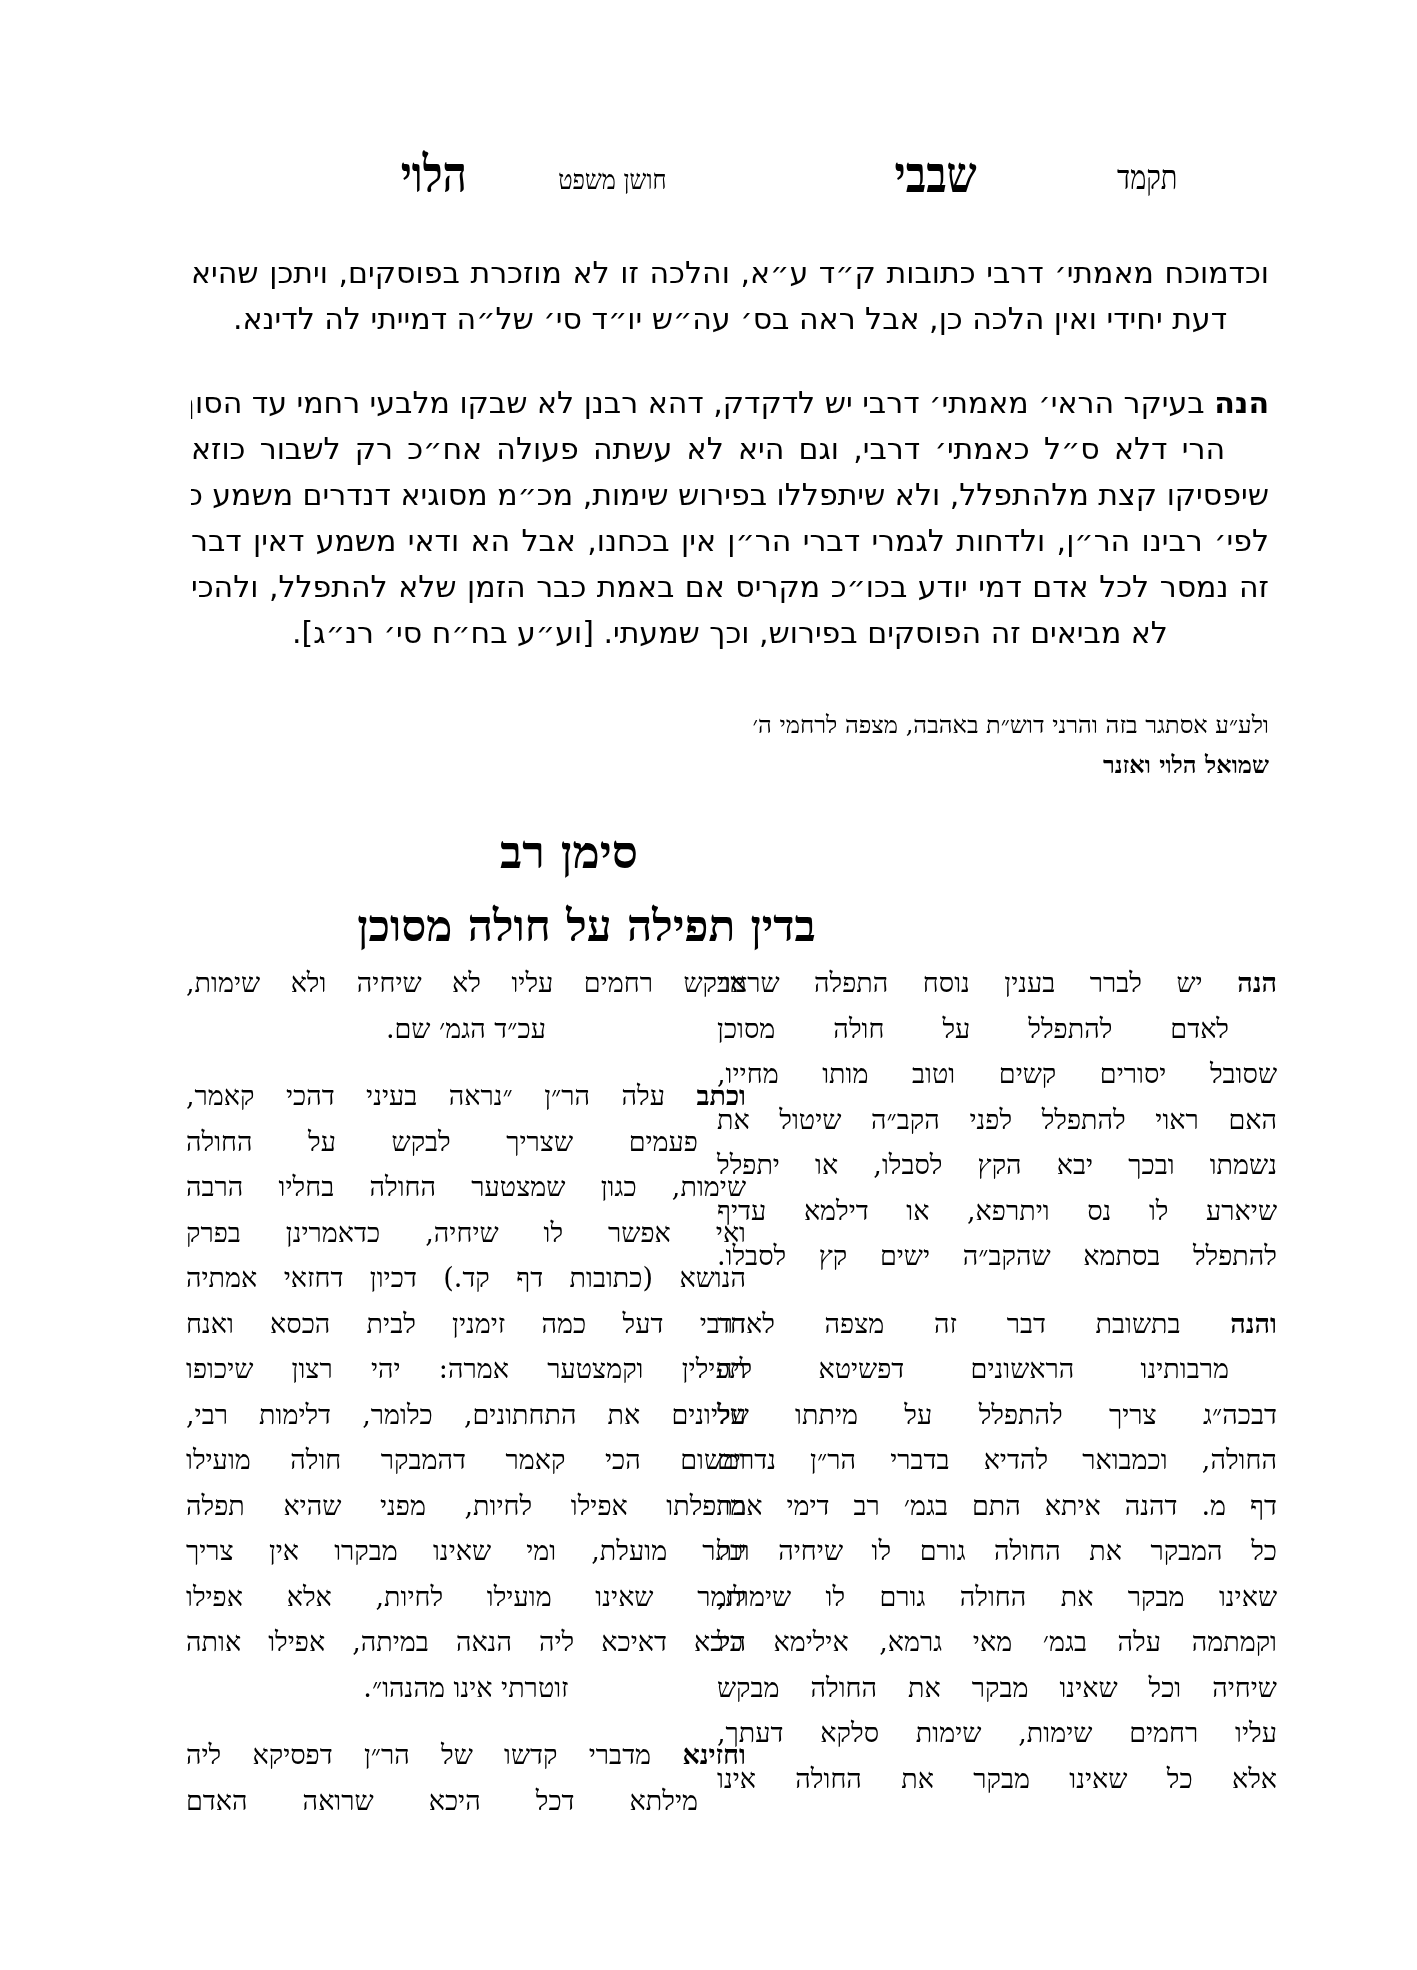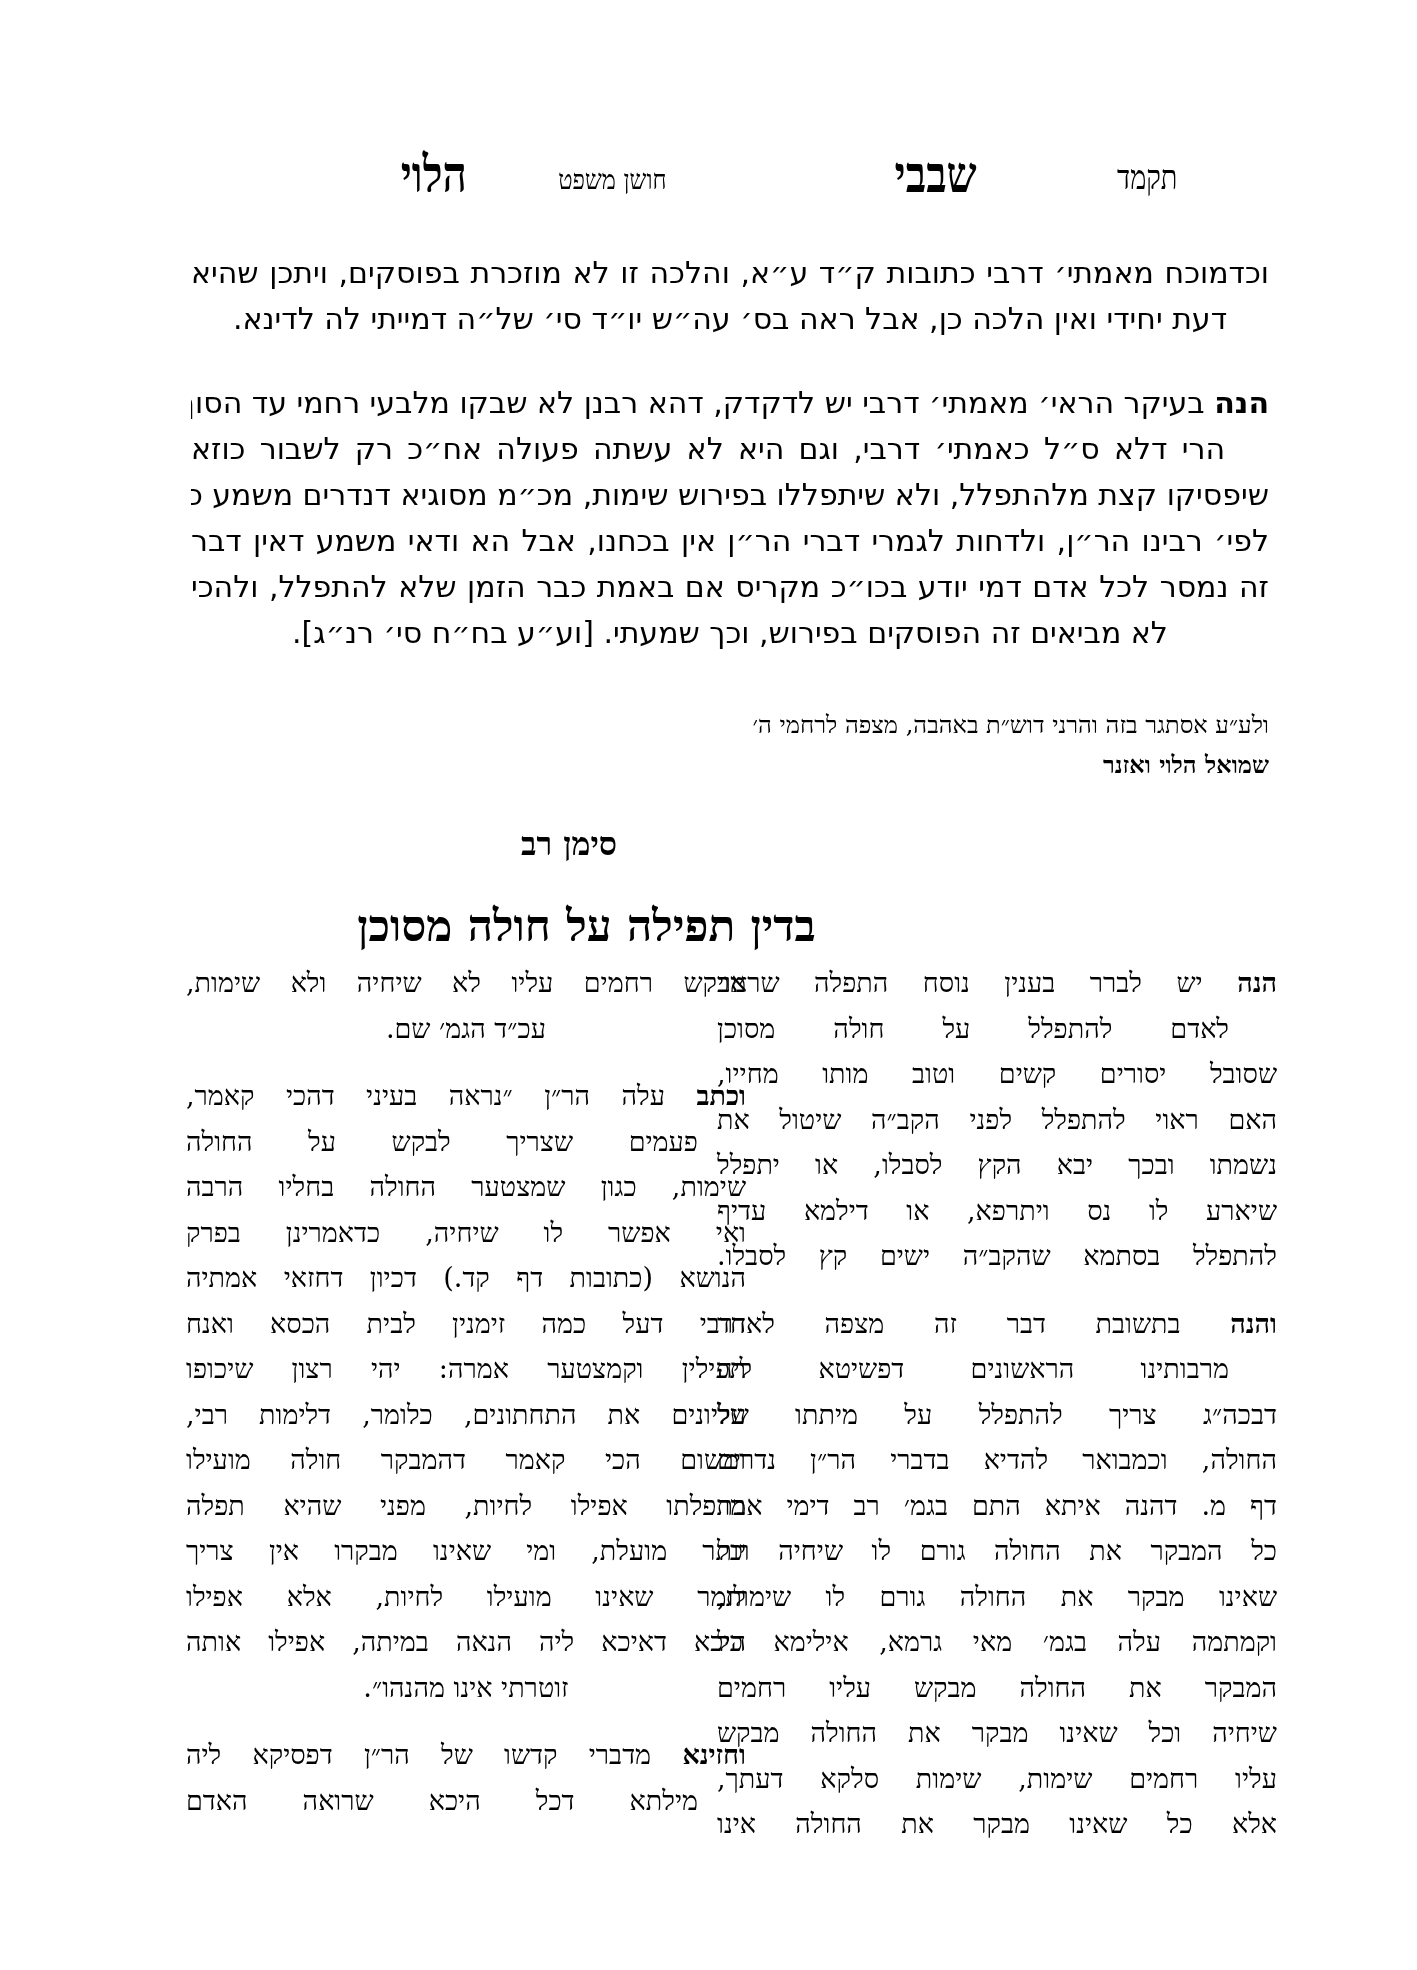--- a/index.html
+++ b/index.html
@@ -19,21 +19,21 @@
   .intro .line { display: block; text-align: justify; text-align-last: justify; white-space: nowrap; overflow: hidden; margin-left: 44px; }
   .intro .line.last { text-align-last: center; }
   .intro1 { top: 250px; }
   .intro2 { top: 380px; }
   .bold-open { font-weight: bold; }
 
   .signoff { position: absolute; right: 148px; top: 705px; font-family: "DejaVu Serif", serif; font-size: 24px; line-height: 40px; }
   .signoff .sig-name { font-weight: bold; }
 
   
-  .siman-title { position: absolute; left: 0; width: 1138px; top: 825px; text-align: center; font-family: "DejaVu Serif", serif; font-size: 32px; font-weight: bold; }
+  .siman-title { position: absolute; left: 0; width: 1138px; top: 825px; text-align: center; font-family: "DejaVu Serif", serif; font-size: 46px; font-weight: bold; }
   .siman-sub { position: absolute; left: 0; width: 1173px; top: 900px; text-align: center; font-family: "DejaVu Serif", serif; font-size: 44px; font-weight: bold; }
 
   
   .col { position: absolute; top: 960px; width: 560px; font-family: "DejaVu Serif", serif; font-size: 27px; line-height: 45.5px; }
   .col-right { right: 140px; }
   .col-left { left: 148px; margin-left: 38px; }
   .col .ln { display: block; text-align: justify; text-align-last: justify; white-space: nowrap; }
   .col .ln.indent { padding-right: 48px; }
   .col .ln.center { text-align: right; text-align-last: center; }
   .col .gap { display: block; height: 22px; }
@@ -83,21 +83,20 @@
     <span class="ln">להתפלל בסתמא שהקב״ה ישים קץ לסבלו.</span>
     <span class="gap"></span>
     <span class="ln"><b>והנה</b><span> בתשובת דבר זה מצפה לאחד</span></span>
     <span class="ln indent">מרבותינו הראשונים דפשיטא ליה</span>
     <span class="ln">דבכה״ג צריך להתפלל על מיתתו של</span>
     <span class="ln">החולה, וכמבואר להדיא בדברי הר״ן נדרים</span>
     <span class="ln">דף מ. דהנה איתא התם בגמ׳ רב דימי אמר</span>
     <span class="ln">כל המבקר את החולה גורם לו שיחיה וכל</span>
     <span class="ln">שאינו מבקר את החולה גורם לו שימות,</span>
     <span class="ln">וקמתמה עלה בגמ׳ מאי גרמא, אילימא כל</span>
-    <span class="ln">המבקר את החולה מבקש עליו רחמים</span>
     <span class="ln">שיחיה וכל שאינו מבקר את החולה מבקש</span>
     <span class="ln">עליו רחמים שימות, שימות סלקא דעתך,</span>
     <span class="ln">אלא כל שאינו מבקר את החולה אינו</span>
   </div>
 
   <div class="col col-left">
     <span class="ln">מבקש רחמים עליו לא שיחיה ולא שימות,</span>
     <span class="ln center">עכ״ד הגמ׳ שם.</span>
     <span class="gap"></span>
     <span class="ln"><b>וכתב</b><span> עלה הר״ן ״נראה בעיני דהכי קאמר,</span></span>

